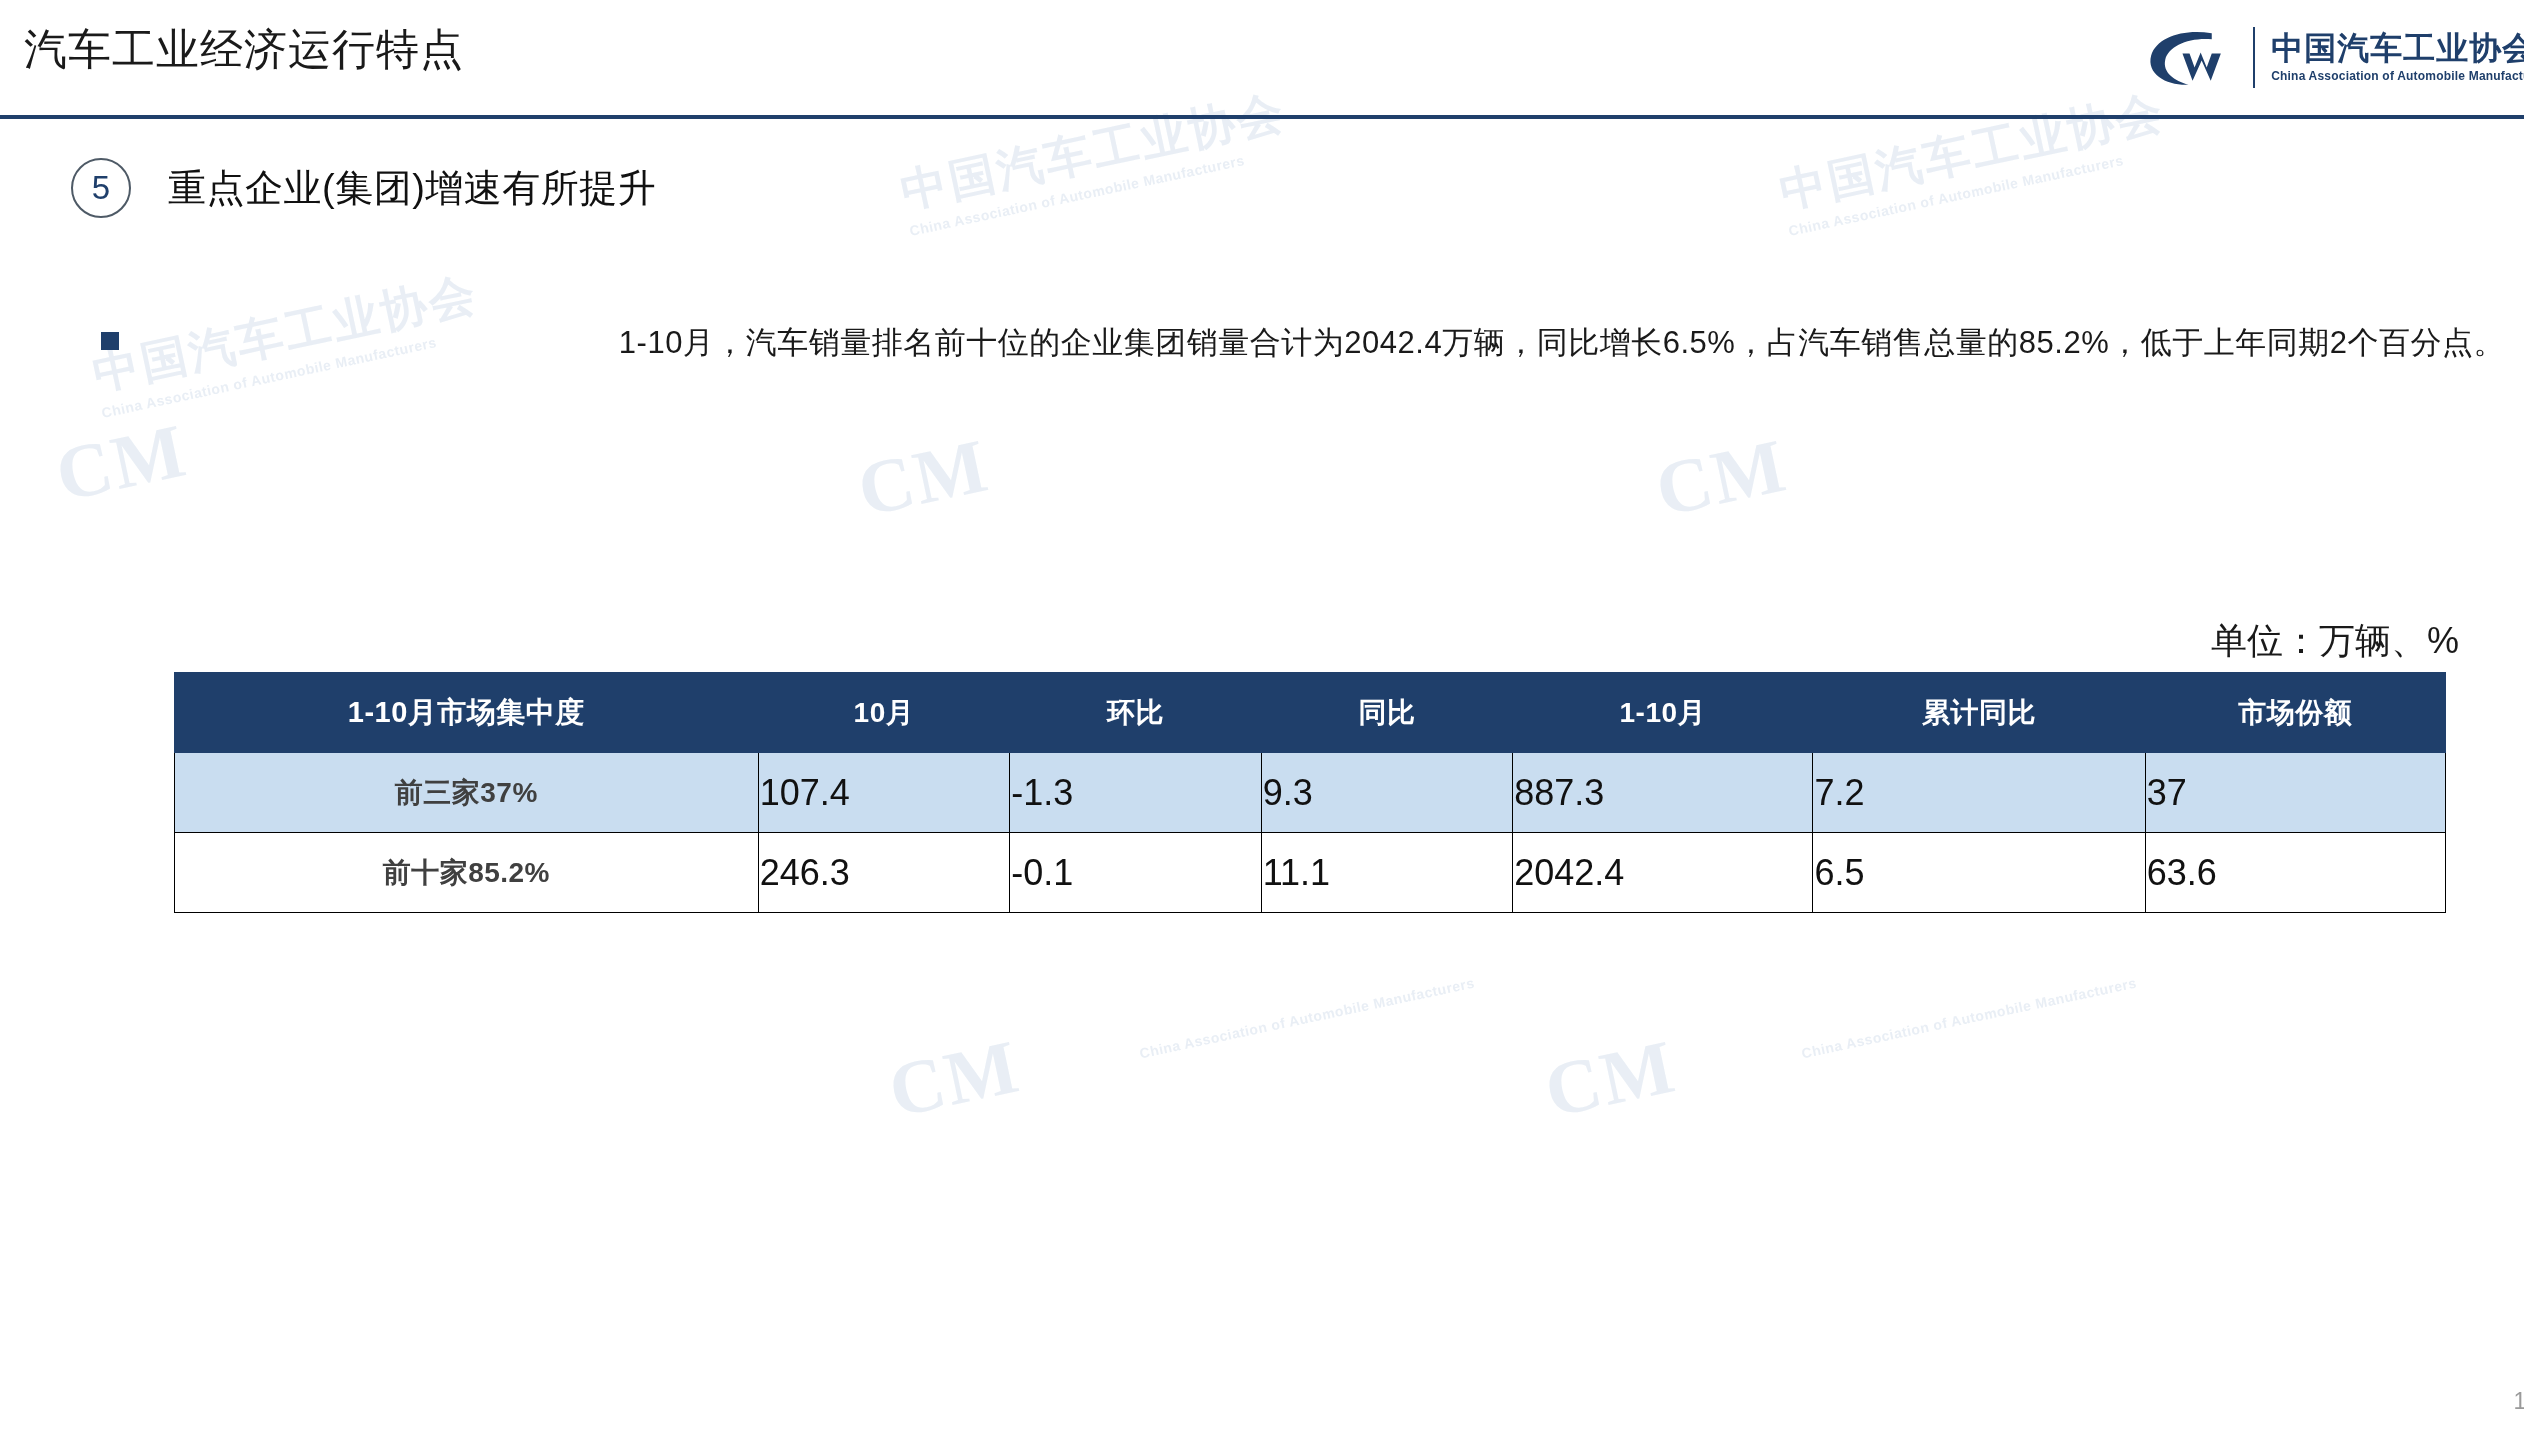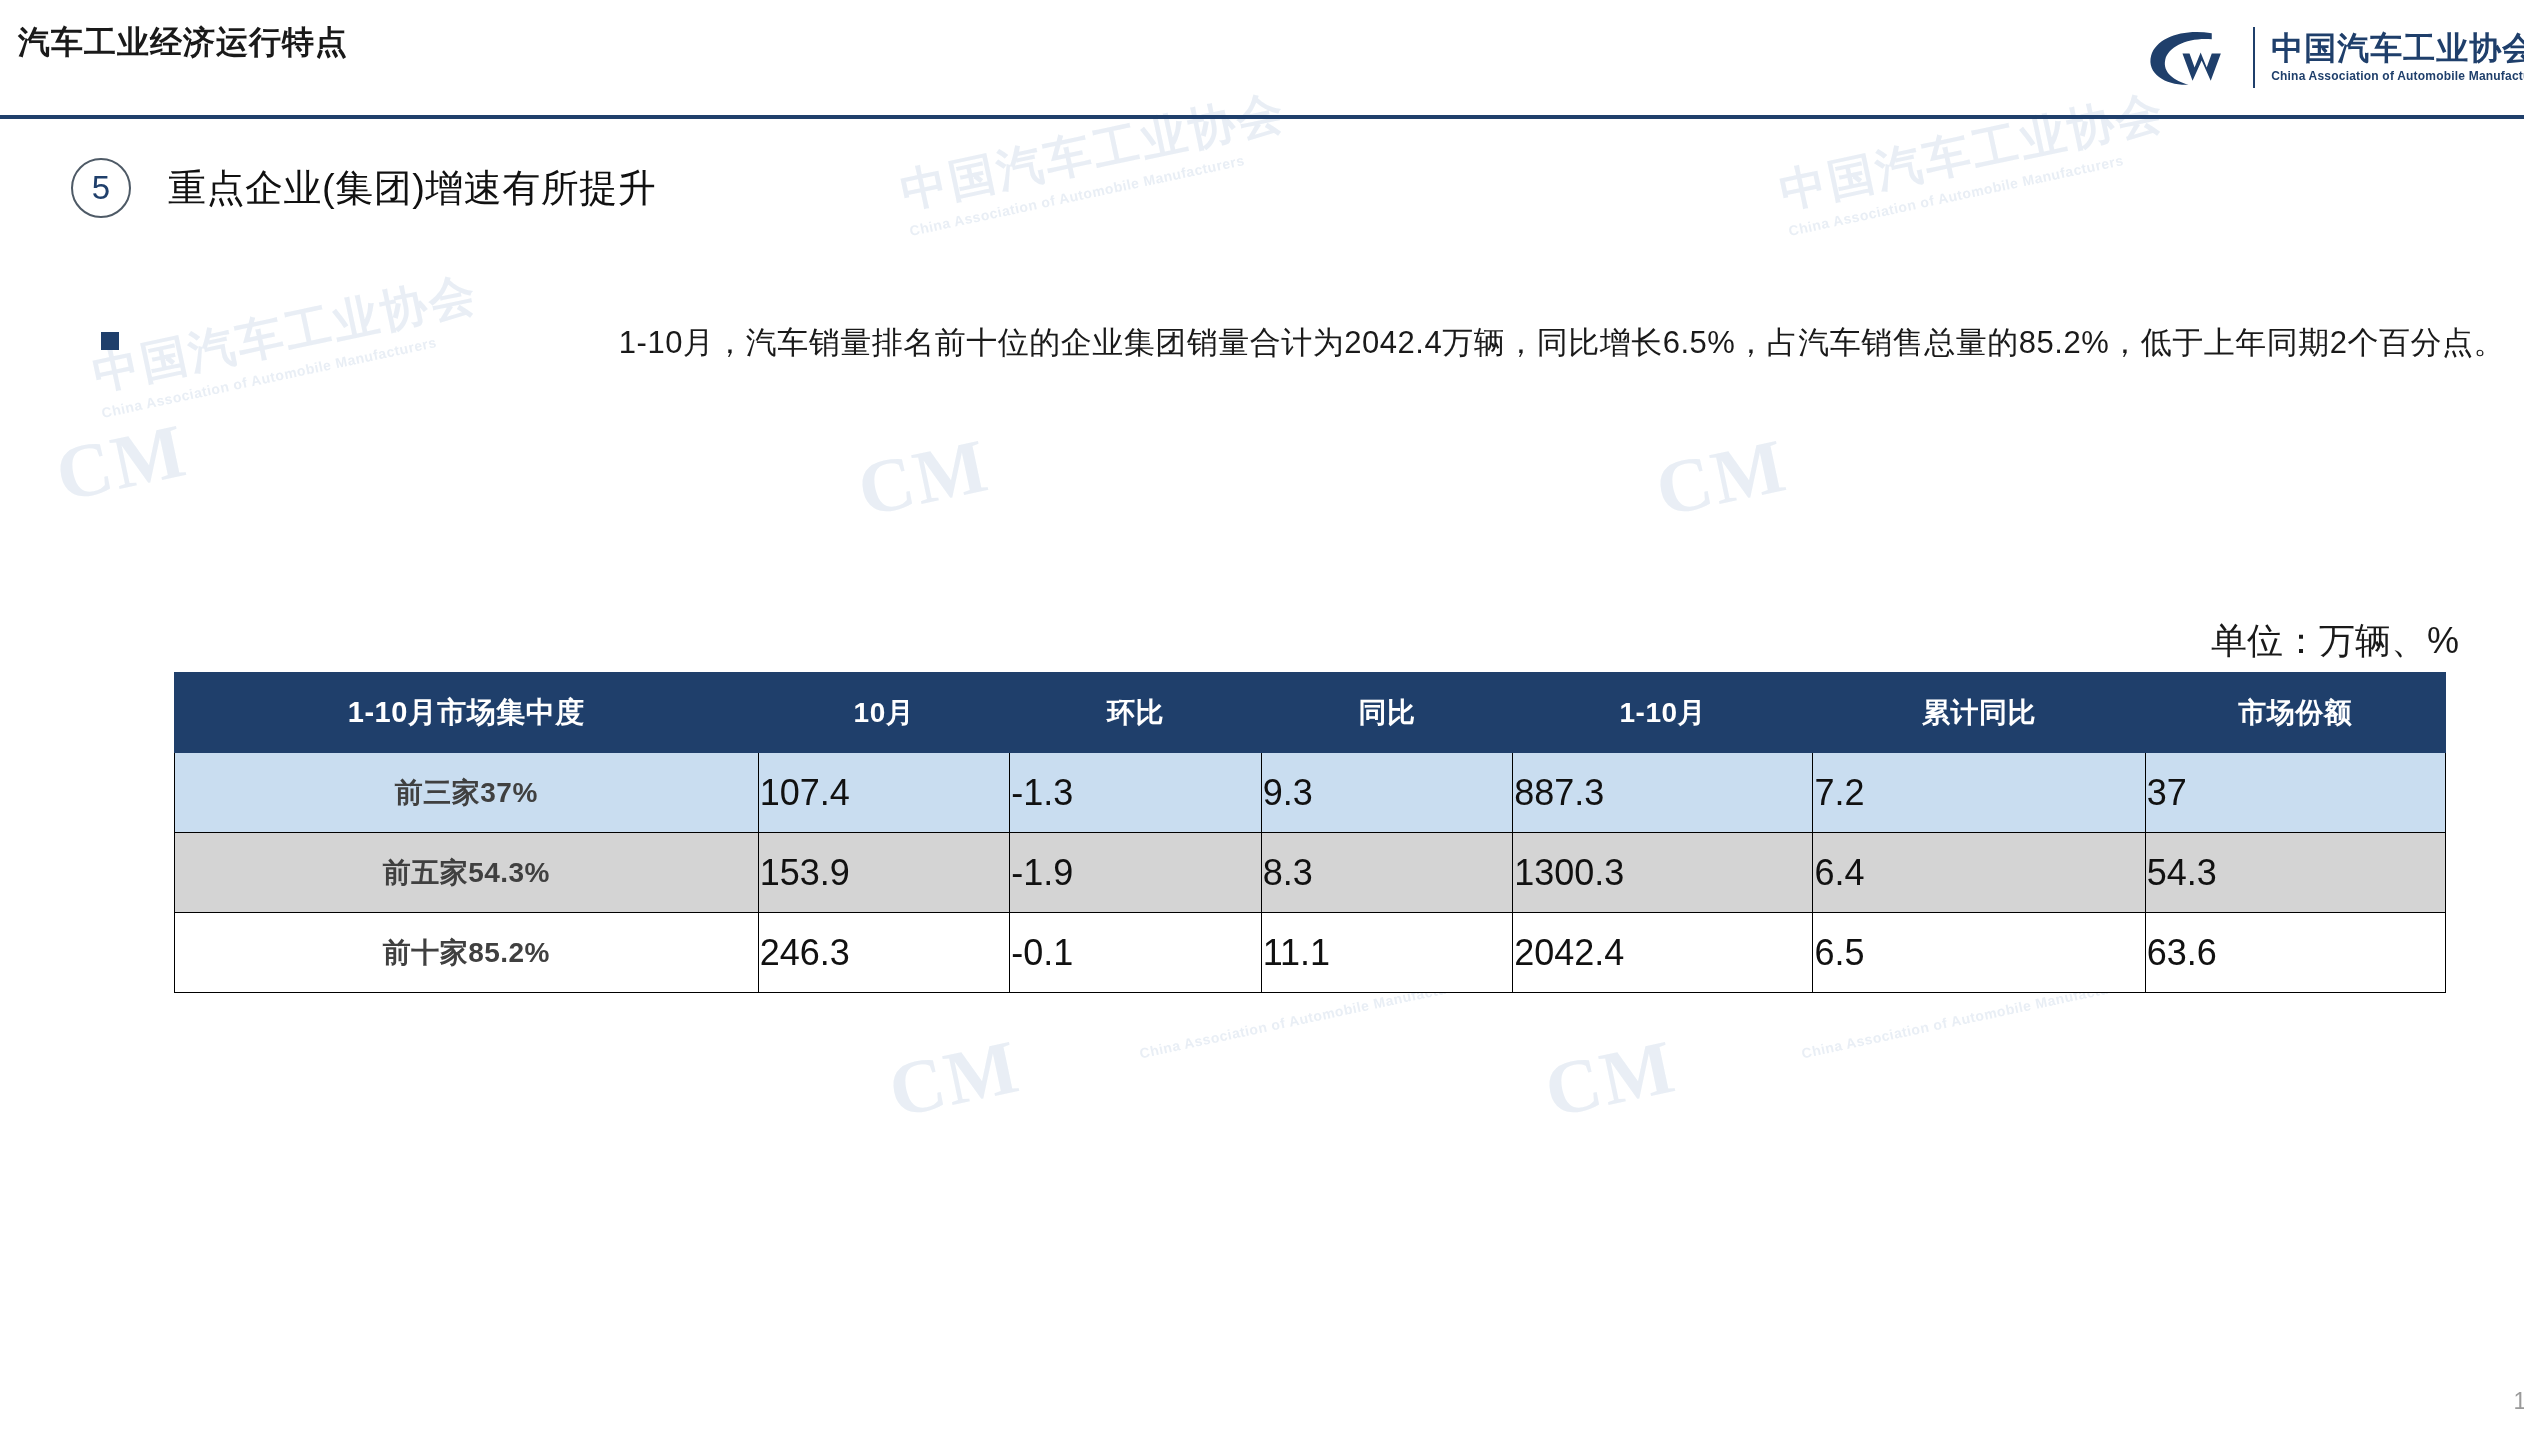--- a/index.html
+++ b/index.html
@@ -44,24 +44,24 @@
   }
   .wm .wm-en {
     font-size: 14px;
     font-weight: 600;
     letter-spacing: 0.5px;
   }
 
   
   .slide-title {
     position: absolute;
-    left: 18px;
+    left: 24px;
     top: 21px;
-    font-size: 32px;
-    font-weight: 700;
+    font-size: 43px;
+    font-weight: 400;
     color: #1a1a1a;
     letter-spacing: 1px;
     z-index: 5;
   }
   .header-rule {
     position: absolute;
     left: 0;
     top: 115px;
     width: 2585px;
     height: 3.5px;
@@ -337,29 +337,20 @@
     <tbody>
       <tr class="band-blue">
         <td class="row-label">前三家37%</td>
         <td class="num">107.4</td>
         <td class="num">-1.3</td>
         <td class="num">9.3</td>
         <td class="num">887.3</td>
         <td class="num">7.2</td>
         <td class="num">37</td>
       </tr>
-      <tr class="band-gray">
-        <td class="row-label">前五家54.3%</td>
-        <td class="num">153.9</td>
-        <td class="num">-1.9</td>
-        <td class="num">8.3</td>
-        <td class="num">1300.3</td>
-        <td class="num">6.4</td>
-        <td class="num">54.3</td>
-      </tr>
       <tr class="band-white">
         <td class="row-label">前十家85.2%</td>
         <td class="num">246.3</td>
         <td class="num">-0.1</td>
         <td class="num">11.1</td>
         <td class="num">2042.4</td>
         <td class="num">6.5</td>
         <td class="num">63.6</td>
       </tr>
     </tbody>

